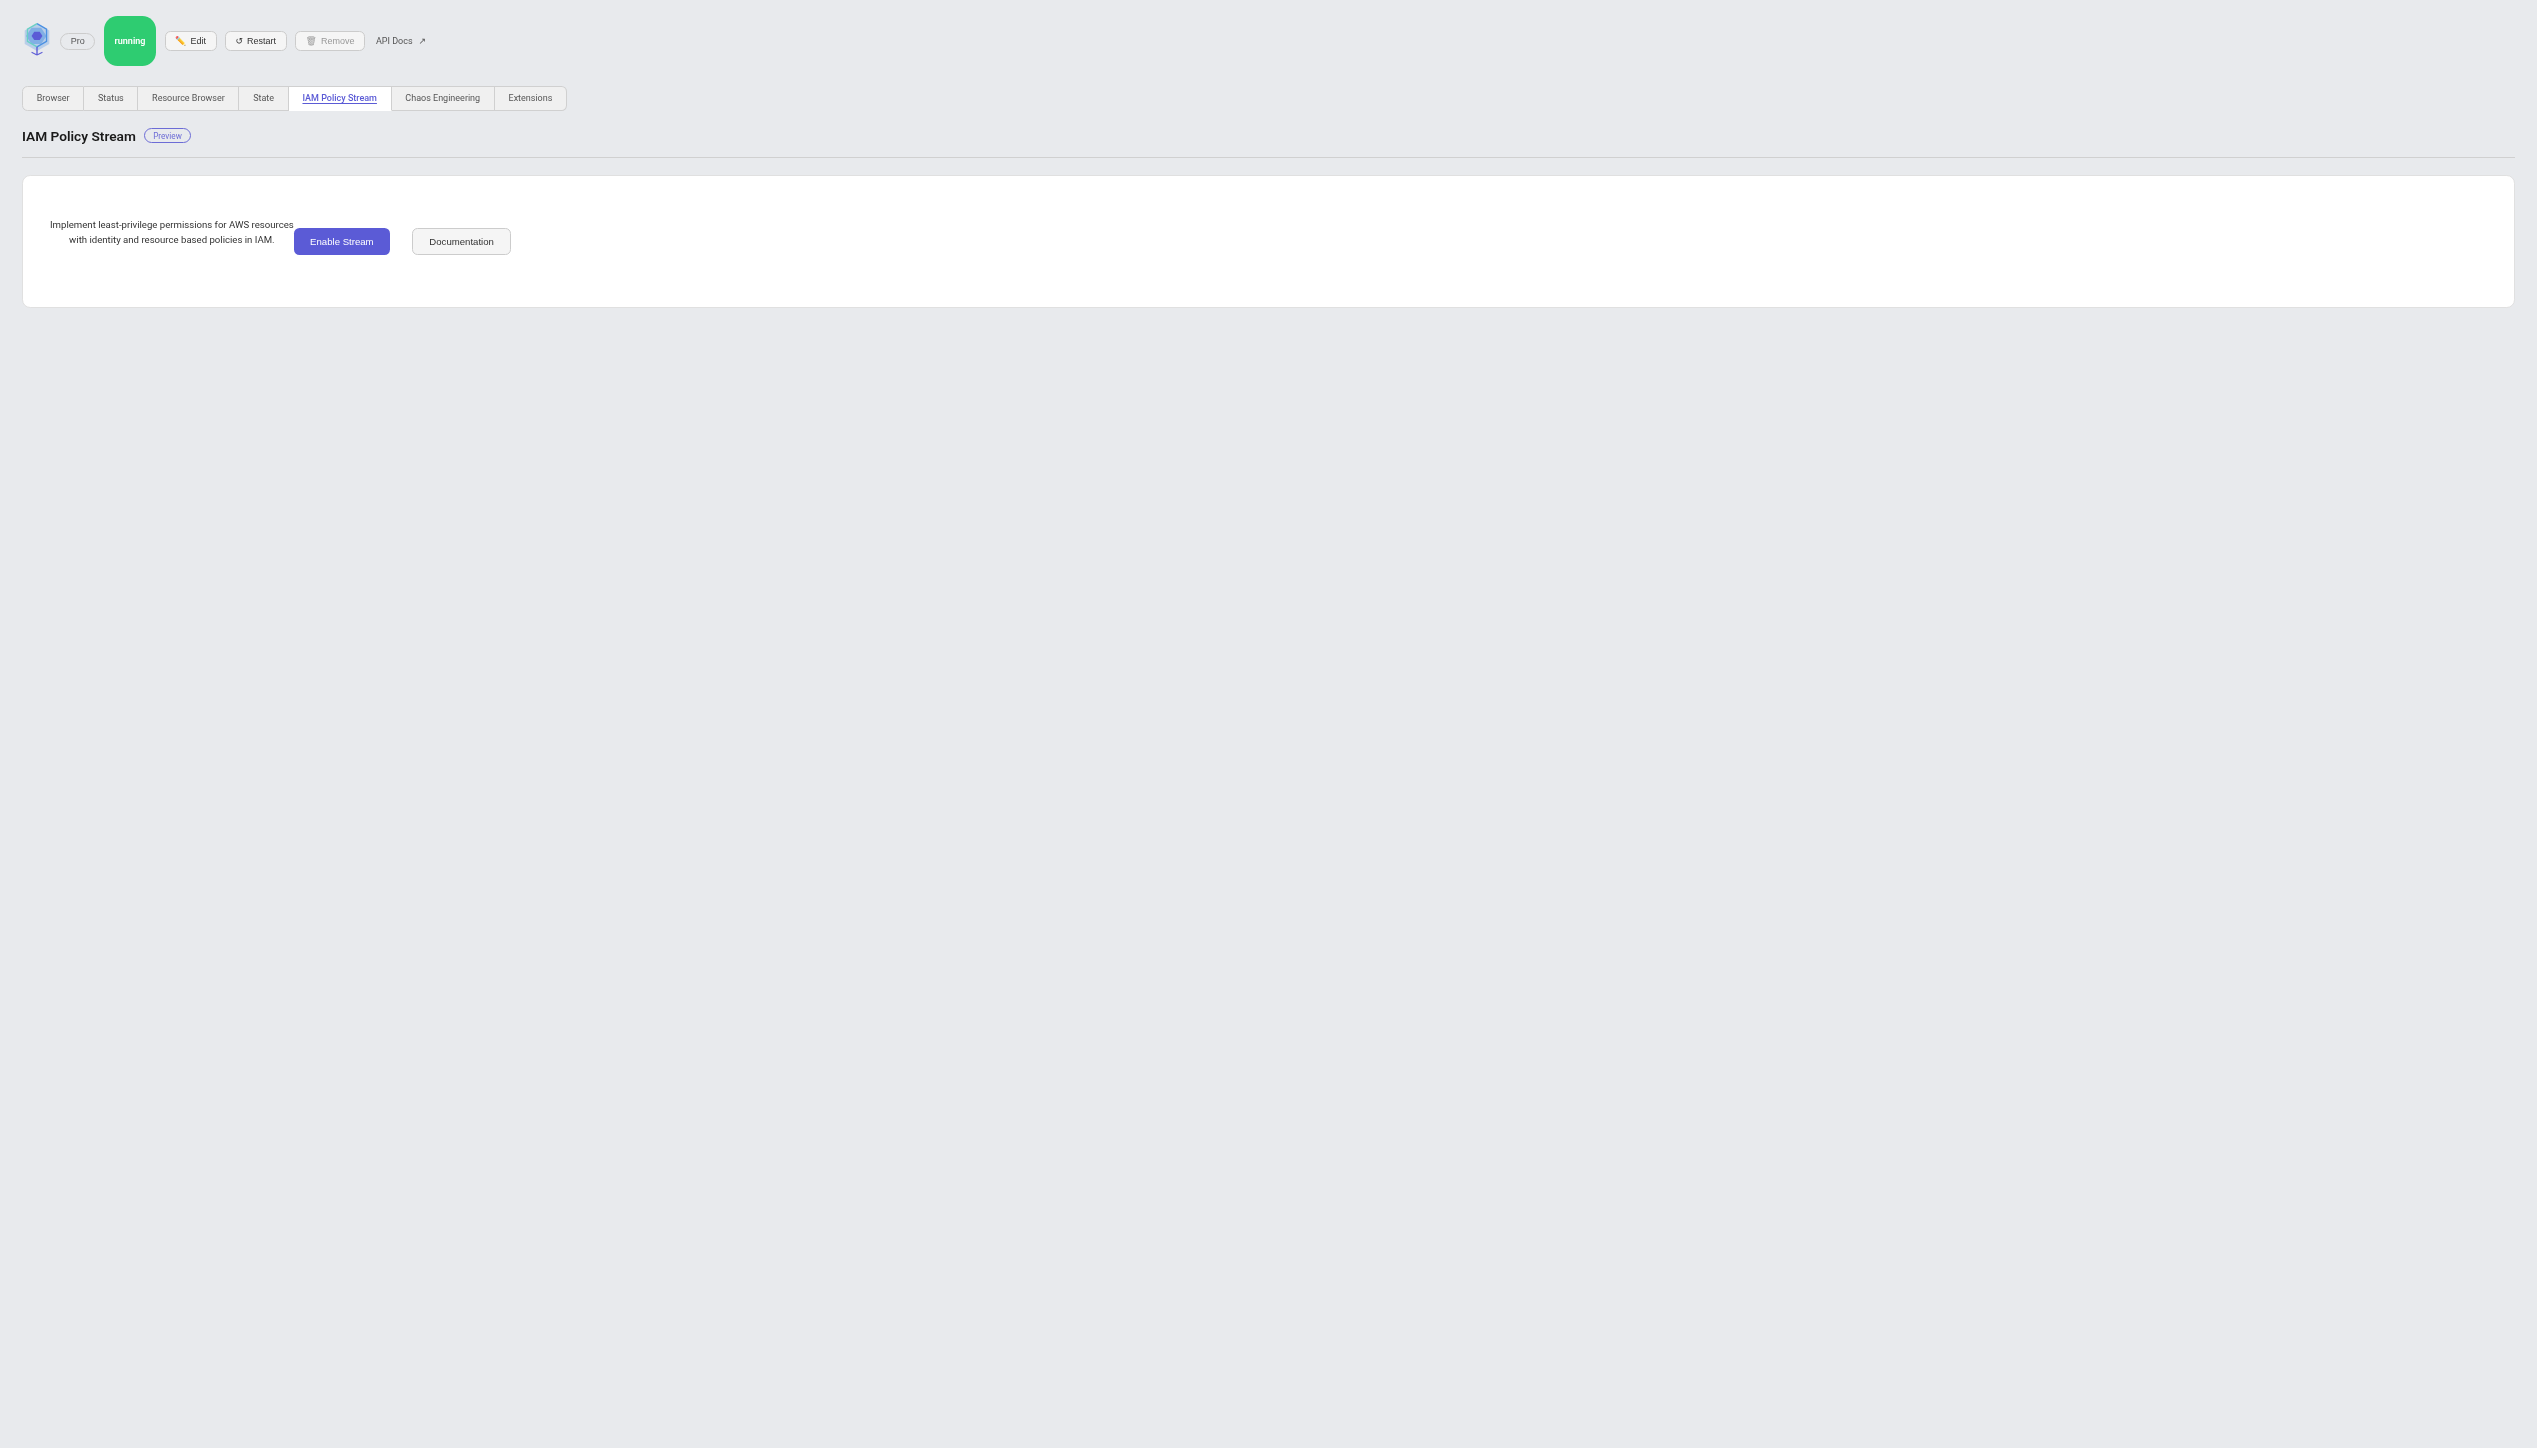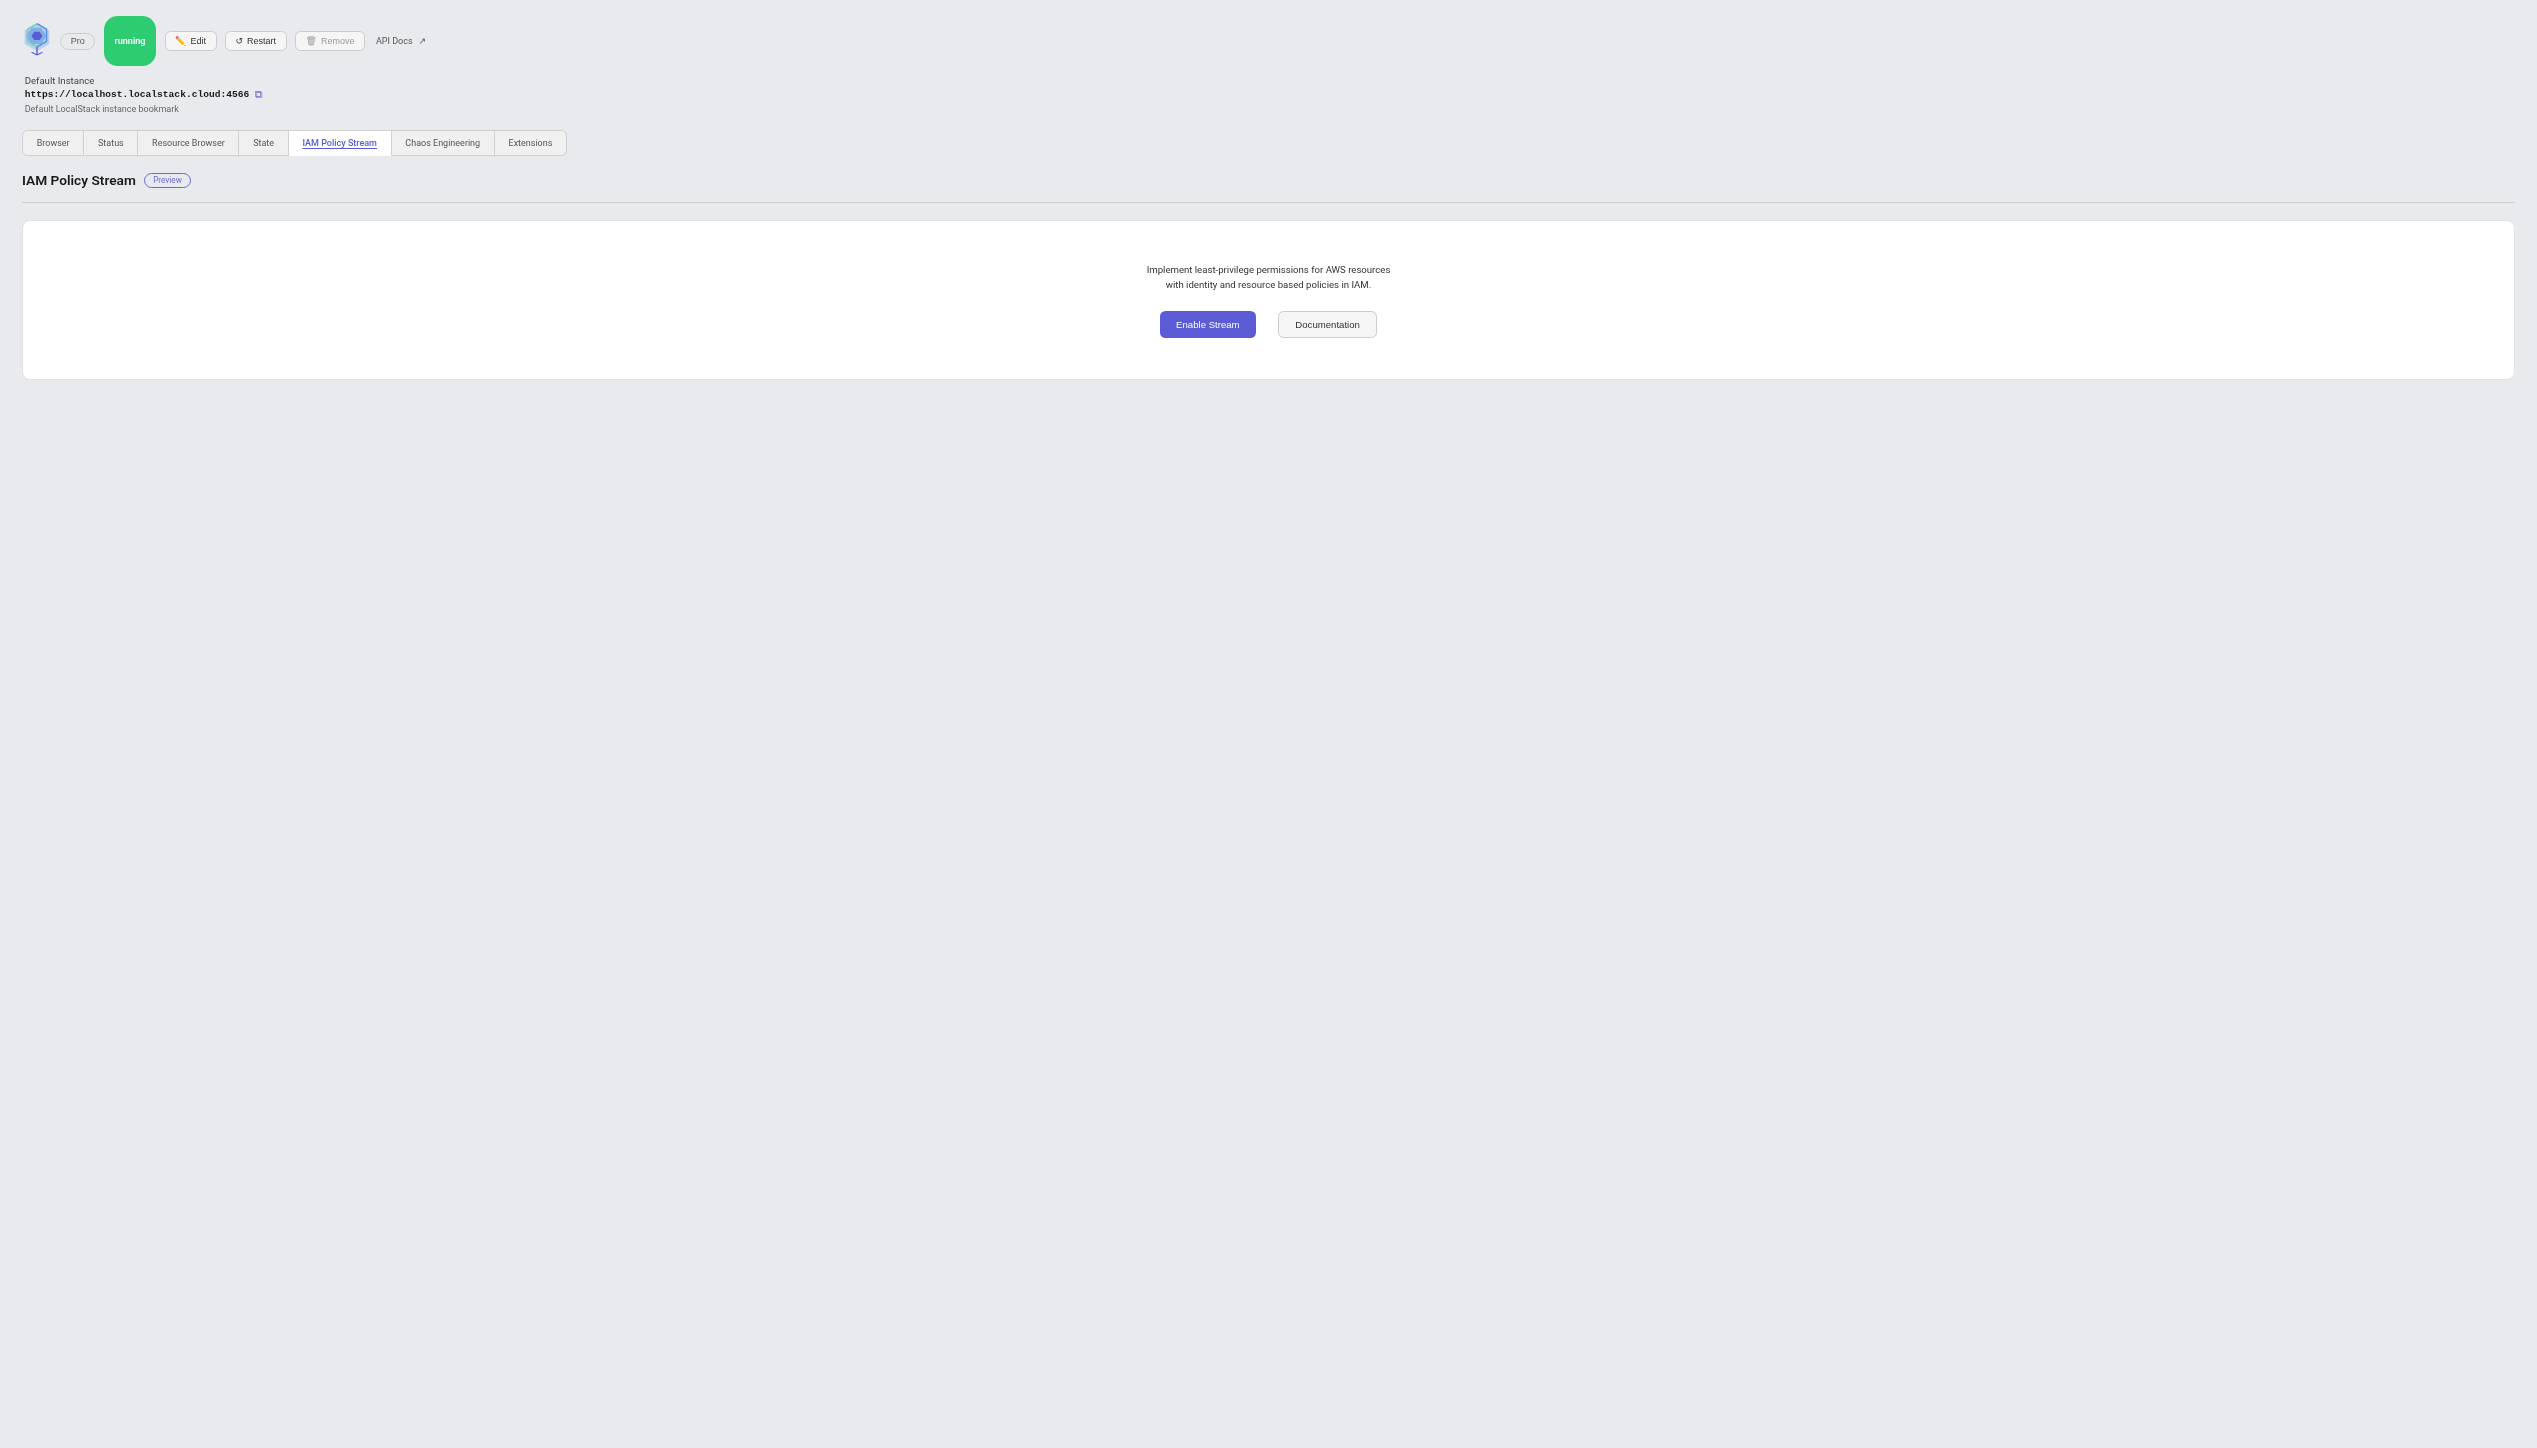--- a/index.html
+++ b/index.html
@@ -163,21 +163,21 @@
       border: none;
       border-top: 0.7px solid #d0d0d0;
       margin-bottom: 16.4px;
     }
     .card {
       background: #fff;
       border-radius: 8.2px;
       border: 0.7px solid #e0e0e0;
       padding: 41px 27px;
       display: flex;
-      flex-direction: column;
+      flex-direction: row;
       align-items: center;
       text-align: center;
     }
     .card-description {
       font-size: 9.6px;
       color: #333;
       line-height: 1.6;
       margin-bottom: 19px;
       max-width: 287px;
     }
@@ -242,28 +242,20 @@
       <span>🗑</span>
       <span>Remove</span>
     </button>
 
     <a class="api-docs-link">
       <span>API Docs</span>
       <span>↗</span>
     </a>
   </div>
 
-  <div class="instance-info">
-    <div class="instance-name">Default Instance</div>
-    <div class="instance-url-row">
-      <span class="instance-url">https://localhost.localstack.cloud:4566</span>
-      <span class="copy-icon">⧉</span>
-    </div>
-    <div class="bookmark-text">Default LocalStack instance bookmark</div>
-  </div>
 
   <div class="tabs-container">
     <div class="tab">Browser</div>
     <div class="tab">Status</div>
     <div class="tab">Resource Browser</div>
     <div class="tab">State</div>
     <div class="tab active">IAM Policy Stream</div>
     <div class="tab">Chaos Engineering</div>
     <div class="tab">Extensions</div>
   </div>

